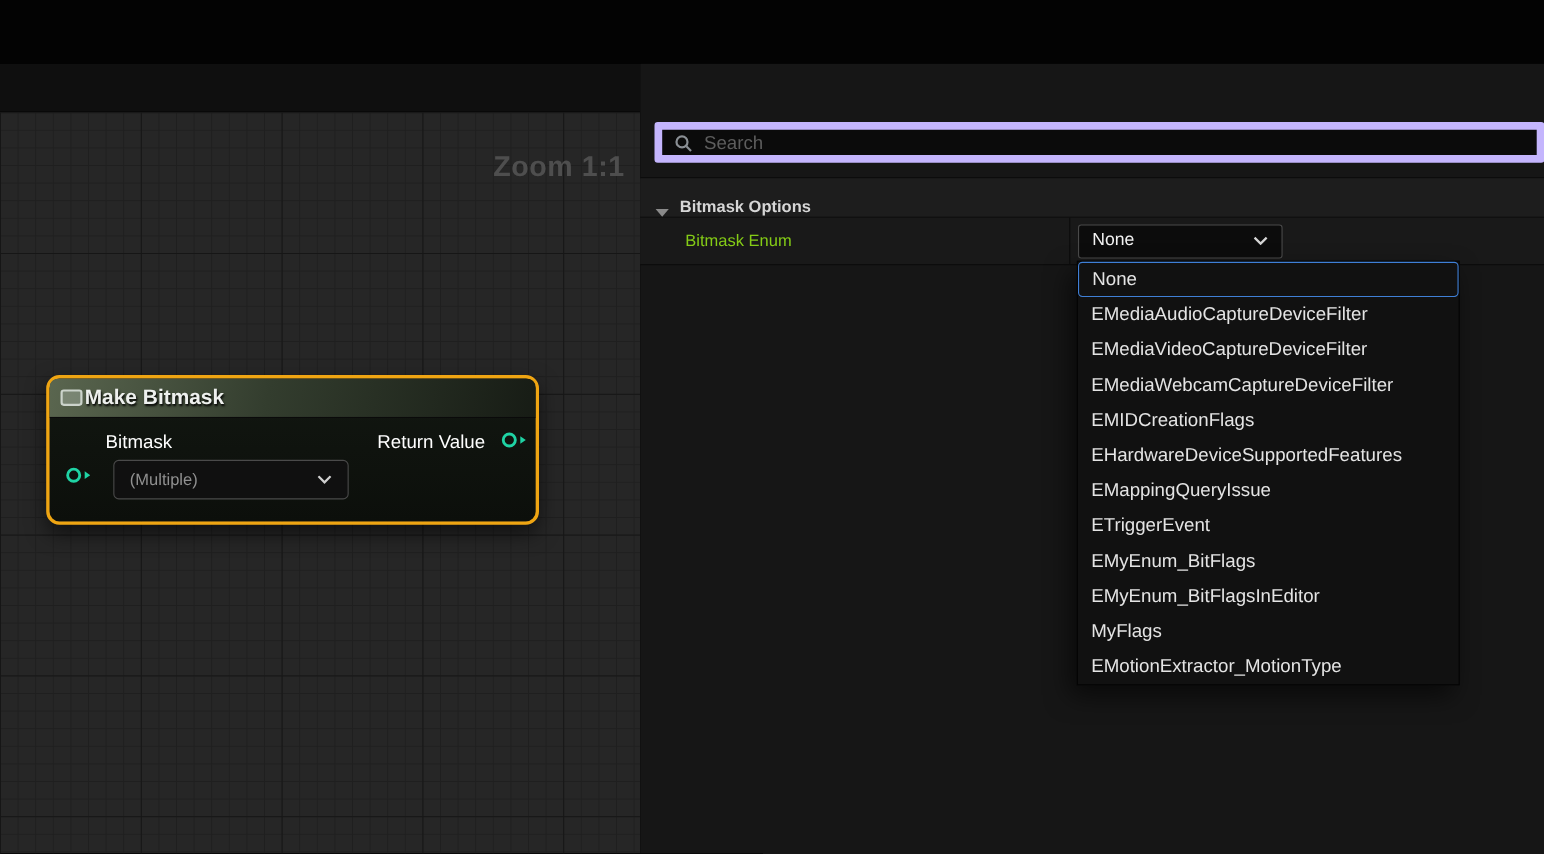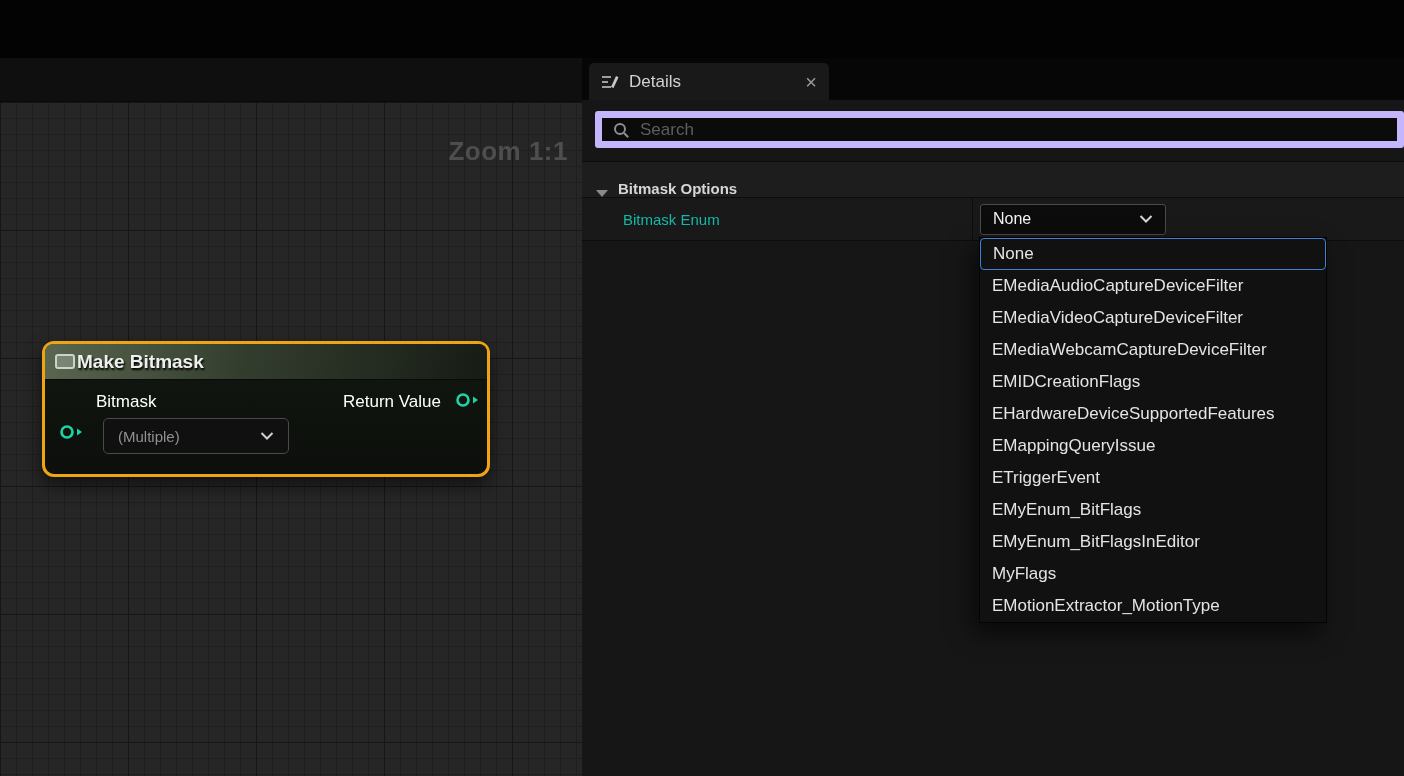--- a/index.html
+++ b/index.html
@@ -48,21 +48,21 @@
     background: rgba(190,200,190,0.35);
   }
   .node-title { font-size: 19px; font-weight: bold; color: #eef0ee; text-shadow: 1px 2px 2px #000; }
   .pin-label { position: absolute; font-size: 17px; color: #ffffff; }
   .pin-label.in { left: 51px; top: 48px; }
   .pin-label.out { right: 46px; top: 48px; }
   .pin { position: absolute; }
   .pin.out-pin { right: 6px; top: 48px; }
   .pin.in-pin { left: 14px; top: 80px; }
   .node-combo {
-    position: absolute; left: 58px; top: 74px; width: 186px; height: 36px;
+    position: absolute; left: 58px; top: 74px; width: 214px; height: 36px;
     background: #101010; border: 1px solid #4a4a4a; border-radius: 5px;
     display: flex; align-items: center; justify-content: space-between;
     padding: 0 14px; cursor: pointer;
   }
   .node-combo .val { font-size: 15px; color: #909090; }
 
   
   .details { position: absolute; left: 582px; top: 58px; width: 822px; height: 718px; background: #161616; }
   .tabbar { position: absolute; left: 0; top: 0; width: 100%; height: 42px; background: #060606; }
   .tab {
@@ -93,21 +93,21 @@
     width: 0; height: 0; border-left: 6px solid transparent; border-right: 6px solid transparent;
     border-top: 7px solid #8a8a8a;
   }
   .section-title { font-size: 15px; font-weight: bold; color: #d6d6d6; }
 
   .prop-row {
     position: absolute; left: 0; top: 140px; width: 100%; height: 43px;
     background: #191919; border-bottom: 1px solid #0c0c0c;
     display: flex; align-items: center;
   }
-  .prop-label { width: 390px; padding-left: 41px; font-size: 15px; color: #14b8a6; }
+  .prop-label { width: 390px; padding-left: 41px; font-size: 15px; color: #84cc16; }
   .prop-value { flex: 1; height: 100%; border-left: 1px solid #0c0c0c; display: flex; align-items: center; padding-left: 7px; }
   .combo {
     width: 186px; height: 31px;
     background: #0c0c0c; border: 1px solid #4a4a4a; border-radius: 3px;
     display: flex; align-items: center; justify-content: space-between;
     padding: 0 12px; cursor: pointer;
   }
   .combo .val { font-size: 16px; color: #f2f2f2; }
 
   .dropdown {
@@ -161,32 +161,20 @@
         <span class="val">(Multiple)</span>
         <svg width="14" height="8" viewBox="0 0 14 8">
           <path d="M1.5 1 L7 6.5 L12.5 1" fill="none" stroke="#cfcfcf" stroke-width="2"></path>
         </svg>
       </div>
     </div>
   </div>
 
   <div class="details">
 
-    <div class="tabbar">
-      <div class="tab">
-        <svg width="18" height="18" viewBox="0 0 18 18">
-          <rect x="1" y="3" width="9" height="2" fill="#9aa0a6"></rect>
-          <rect x="1" y="8" width="6" height="2" fill="#9aa0a6"></rect>
-          <rect x="1" y="13" width="9" height="2" fill="#9aa0a6"></rect>
-          <path d="M10 14 L15 3 L17.5 4.2 L12.5 15 Z" fill="#c3c9cf"></path>
-        </svg>
-        <span class="tab-title">Details</span>
-        <span class="tab-close">×</span>
-      </div>
-    </div>
 
     <div class="searchbar">
       <svg width="18" height="18" viewBox="0 0 18 18">
         <circle cx="8" cy="8" r="5" fill="none" stroke="#8a8f94" stroke-width="2"></circle>
         <line x1="12" y1="12" x2="16.2" y2="16.2" stroke="#8a8f94" stroke-width="2"></line>
       </svg>
       <input type="text" placeholder="Search" style="">
     </div>
 
     <div class="section-header">

